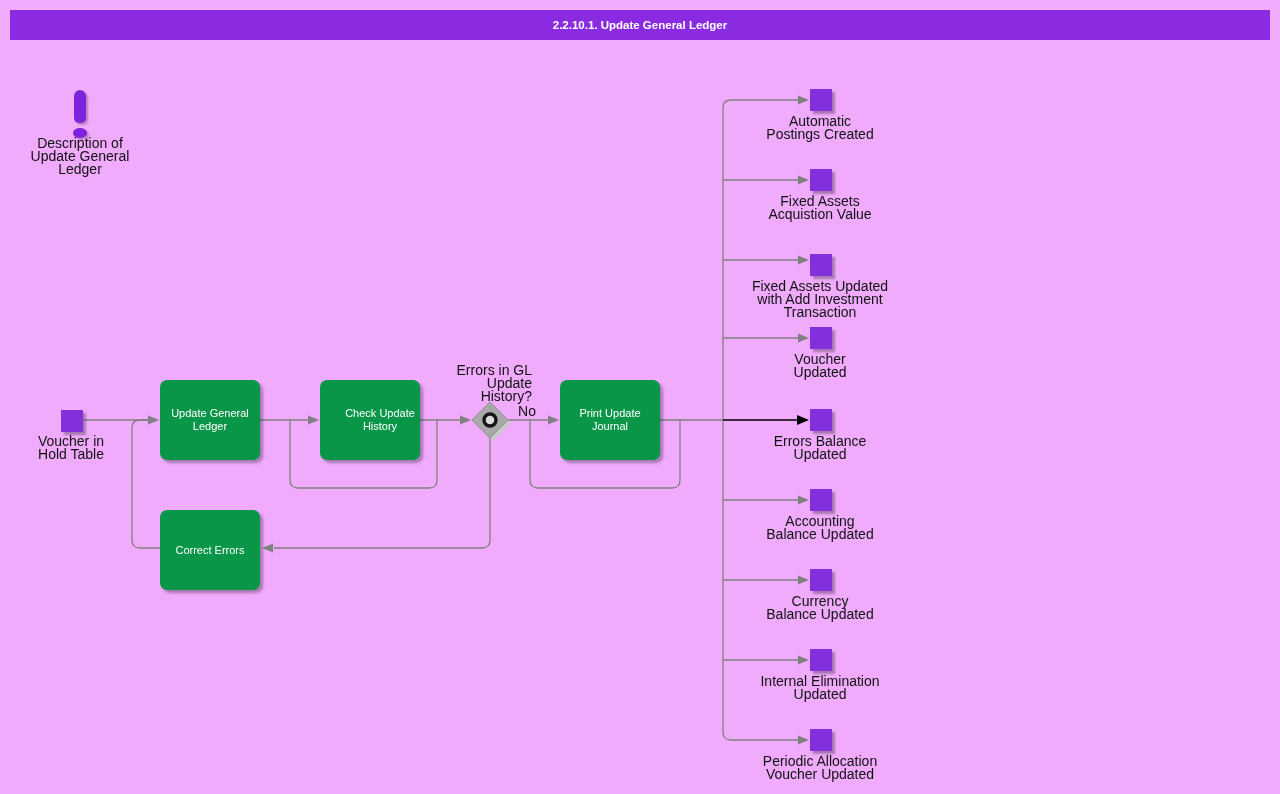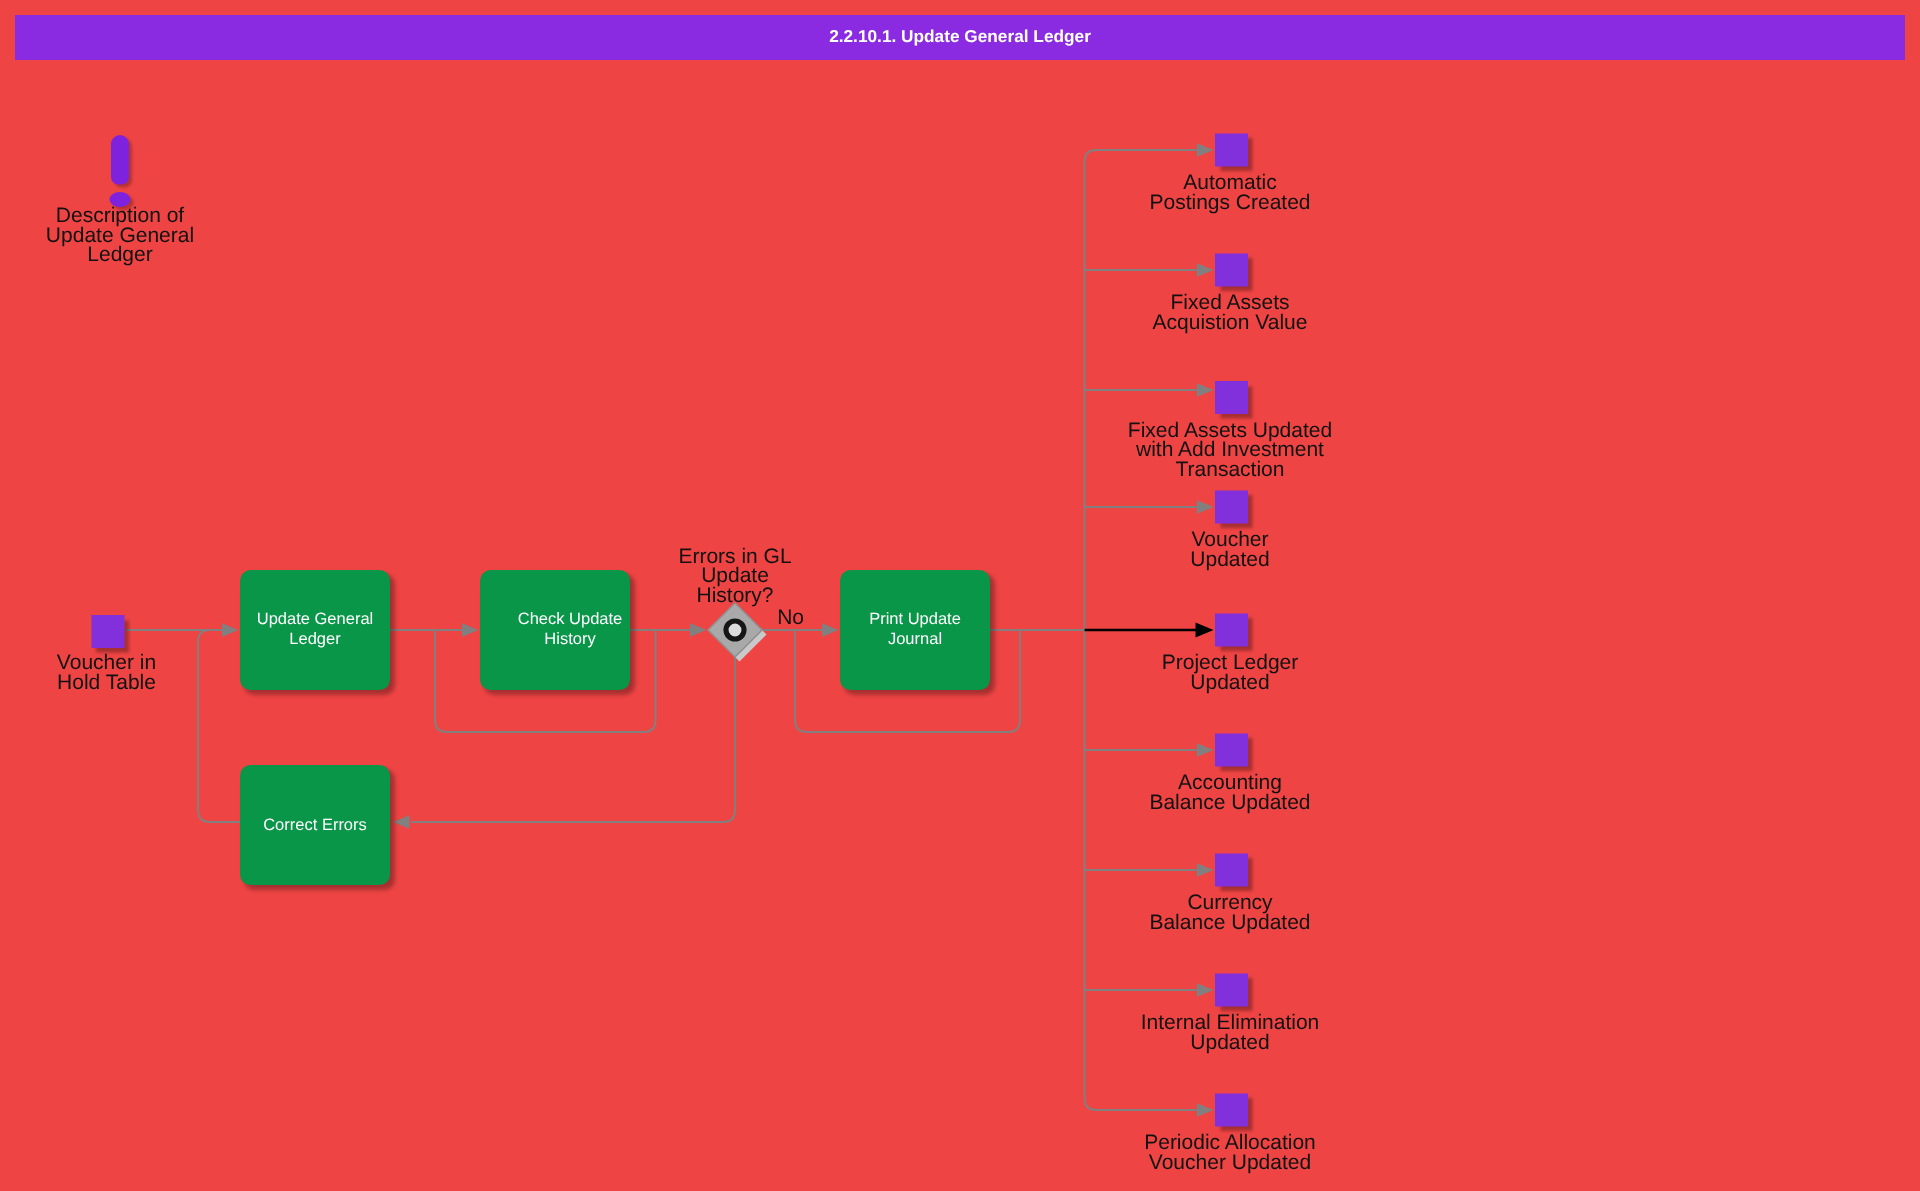--- a/index.html
+++ b/index.html
@@ -1,17 +1,17 @@
 <!DOCTYPE html>
 <html><head>
 <meta charset="utf-8">
 <style>
   html,body{margin:0;padding:0;background:#fff;}
   #canvas{
-    position:relative;width:1280px;height:794px;background:#ef4444;overflow:hidden;
+    position:relative;width:1280px;height:794px;background:#f0abfc;overflow:hidden;
     font-family:"Liberation Sans","DejaVu Sans",sans-serif;color:#111;
   }
   .lbl{white-space:pre-line;text-align:center;font-size:14px;line-height:13px;color:#111;}
   .abs{position:absolute;}
 
   
   .banner{position:absolute;left:10px;top:10px;width:1260px;height:30px;background:#8a2be2;
           display:flex;align-items:center;justify-content:center;}
   .banner .t{color:#fff;font-size:11.5px;font-weight:bold;}
 
@@ -33,21 +33,21 @@
   
   .sq{position:absolute;width:22px;height:22px;background:#8230dc;
       box-shadow:3px 3px 2px rgba(0,0,0,.3);}
 
   
   .start-sq{left:61px;top:410px;}
   .start-lbl{left:15px;top:435px;width:112px;text-align:center;}
 
   .note-lbl{left:18px;top:137px;width:124px;}
 
-  .dec-lbl{left:448px;top:364px;width:84px;}
+  .dec-lbl{left:448px;top:364px;width:84px;text-align:right;}
   .no-lbl{left:506px;top:405px;width:30px;text-align:right;}
 
   
   .out{position:absolute;left:735px;width:170px;height:60px;}
   .out .osq{position:absolute;left:75px;top:0;width:22px;height:22px;background:#8230dc;
             box-shadow:3px 3px 2px rgba(0,0,0,.3);}
   .out .olbl{position:absolute;left:0;top:26px;width:170px;}
   .on1{top:89px}.on2{top:169px}.on3{top:254px}.on4{top:327px}.on5{top:409px}
   .on6{top:489px}.on7{top:569px}.on8{top:649px}.on9{top:729px}
 
@@ -157,21 +157,21 @@
 with Add Investment
 Transaction</div>
   </div>
   <div class="out on4">
     <div class="osq"></div>
     <div class="olbl lbl">Voucher
 Updated</div>
   </div>
   <div class="out on5">
     <div class="osq"></div>
-    <div class="olbl lbl">Project Ledger
+    <div class="olbl lbl">Errors Balance
 Updated</div>
   </div>
   <div class="out on6">
     <div class="osq"></div>
     <div class="olbl lbl">Accounting
 Balance Updated</div>
   </div>
   <div class="out on7">
     <div class="osq"></div>
     <div class="olbl lbl">Currency

